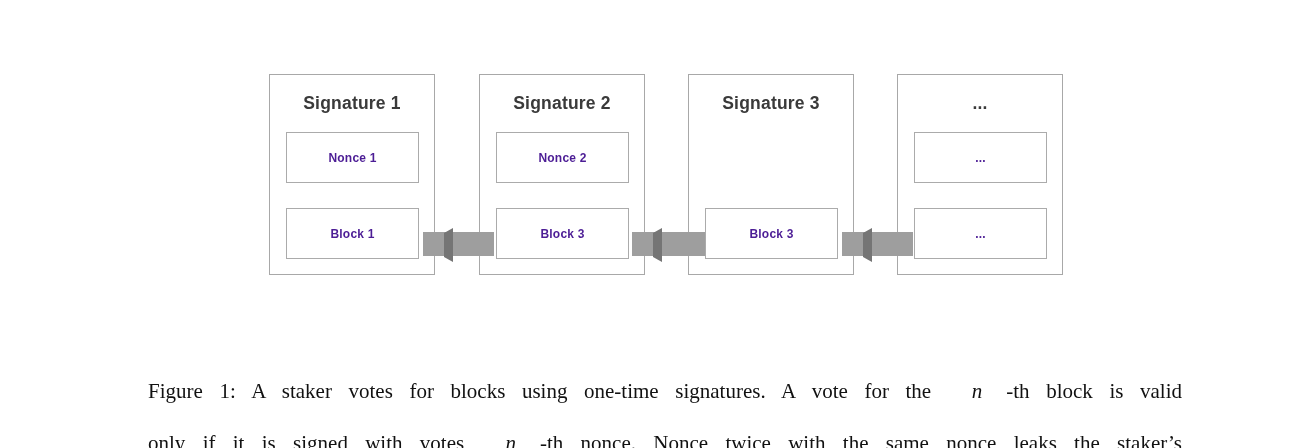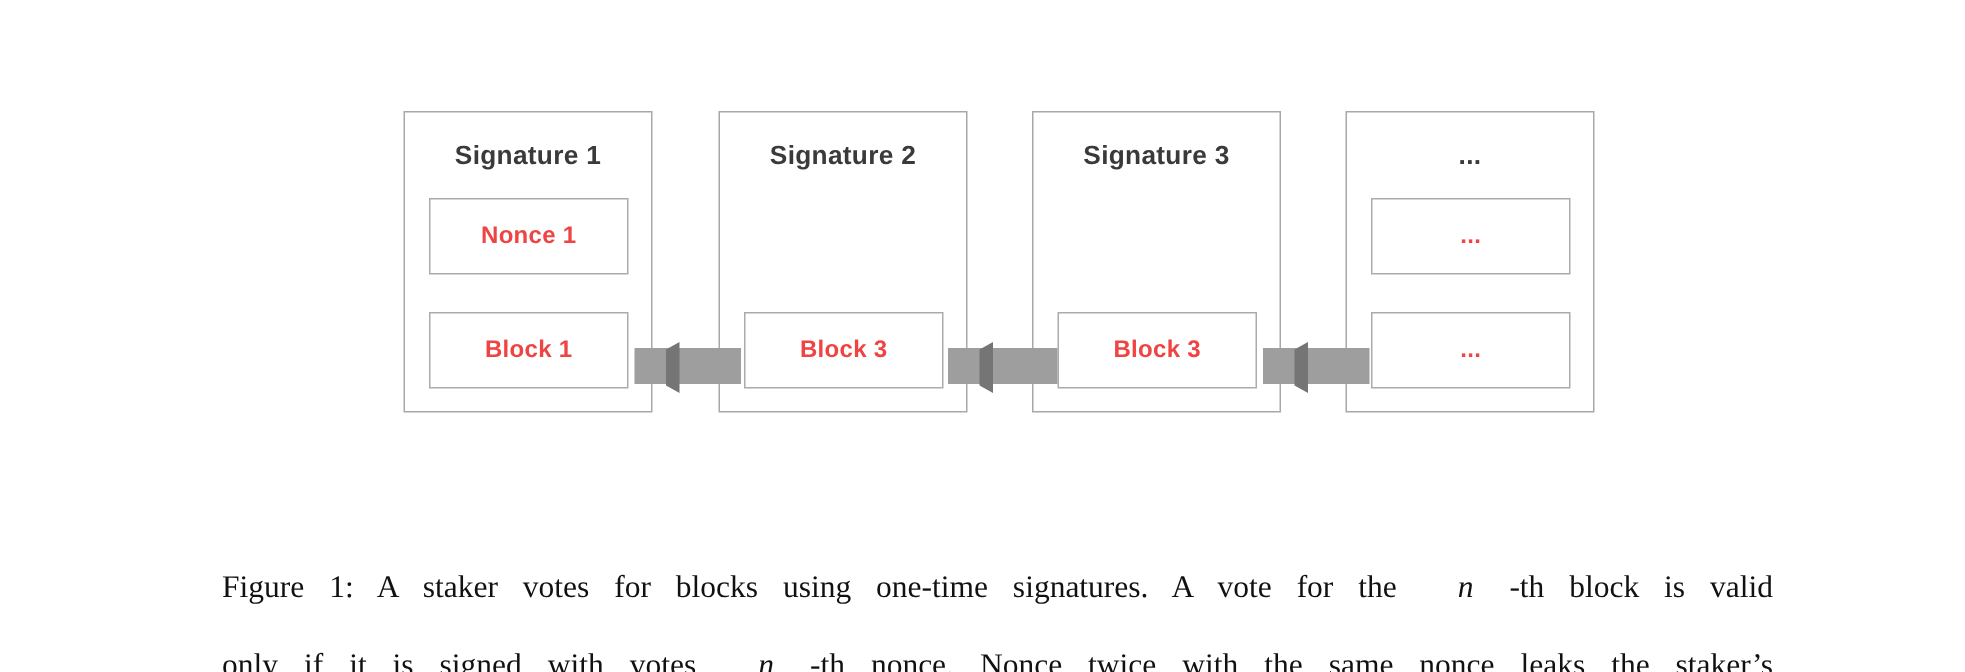--- a/index.html
+++ b/index.html
@@ -17,21 +17,21 @@
   .col1 { left:245px; } .col2 { left:455px; } .col3 { left:664px; } .col4 { left:873px; }
   .col-title {
     position:absolute; left:0; right:0; top:0; height:57px;
     display:flex; align-items:center; justify-content:center;
     font-size:17.5px; font-weight:600; color:#3a3a3a; letter-spacing:0.2px;
   }
   .inner {
     position:absolute; left:16px; width:133px; height:51px;
     border:1px solid #ababab; background:#ffffff;
     display:flex; align-items:center; justify-content:center;
-    font-size:16px; font-weight:600; color:#ef4444; letter-spacing:0.2px;
+    font-size:12px; font-weight:600; color:#4c1d95; letter-spacing:0.2px;
   }
   .nonce { top:57px; }
   .block { top:133px; }
   
   .arrow { position:absolute; top:202px; height:13px; }
   .arrow-a1 { left:396px; width:74px; }
   .arrow-a2 { left:605px; width:76px; }
   .arrow-a3 { left:815px; width:74px; }
   .arrow-line {
     position:absolute; left:3px; right:0; top:5.75px; height:1.5px; background:#9e9e9e;
@@ -63,20 +63,23 @@
       <div class="inner nonce">
         <span>Nonce 1</span>
       </div>
       <div class="inner block">
         <span>Block 1</span>
       </div>
     </div>
 
     <div class="col col2">
       <div class="col-title">Signature 2</div>
+      <div class="inner nonce">
+        <span>Nonce 2</span>
+      </div>
       <div class="inner block">
         <span>Block 3</span>
       </div>
     </div>
 
     <div class="col col3">
       <div class="col-title">Signature 3</div>
       <div class="inner block">
         <span>Block 3</span>
       </div>

